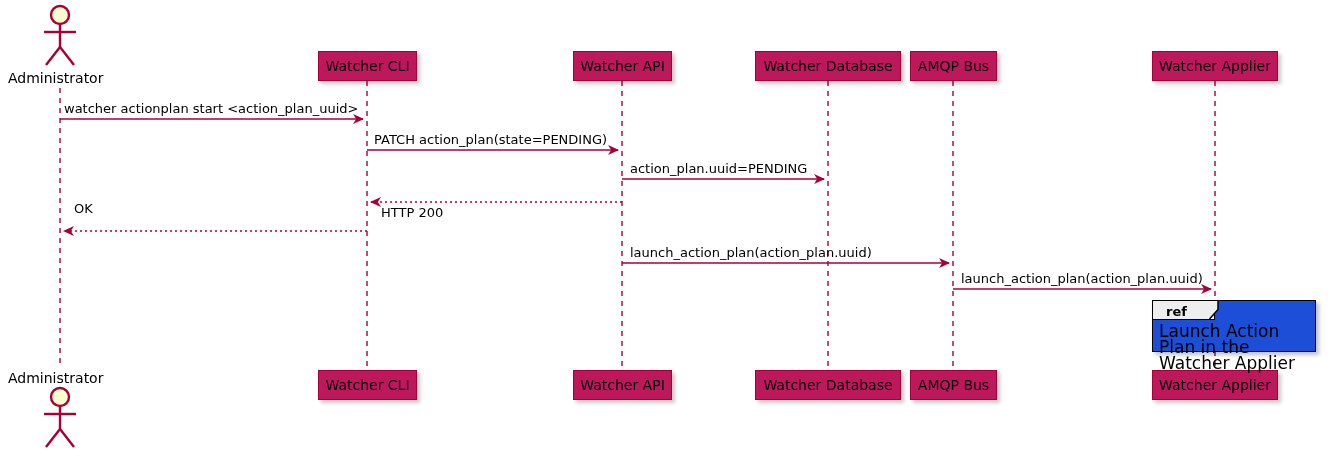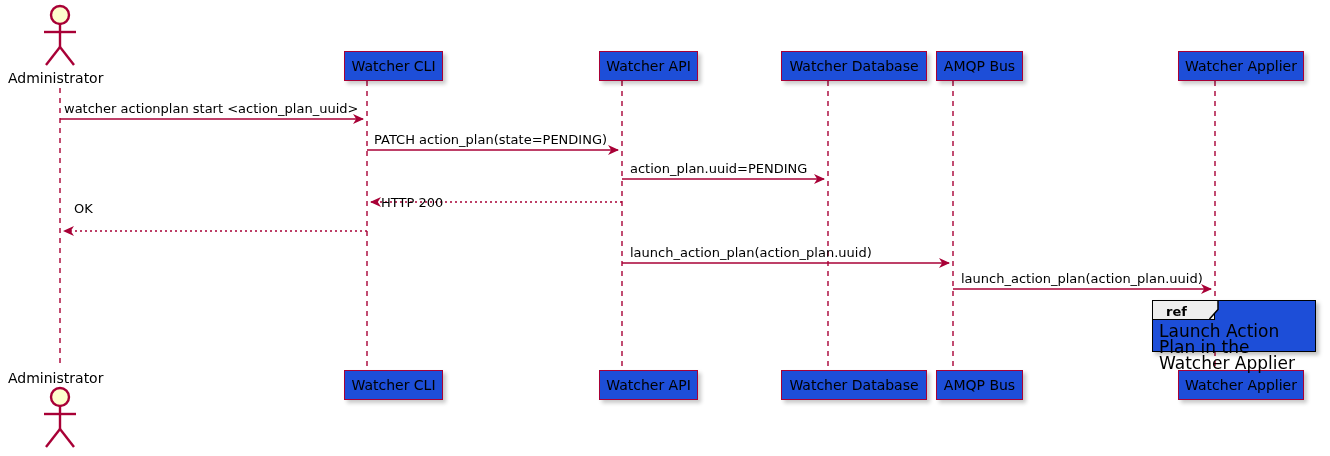--- a/index.html
+++ b/index.html
@@ -23,31 +23,30 @@
     position: absolute;
     top: 0;
     left: 0;
     width: 1330px;
     height: 456px;
   }
   
   .participant-box {
     position: absolute;
     box-sizing: border-box;
-    background: #1d4ed8;
+    background: #be185d;
     border: 1.5px solid #A80036;
     color: #000000;
     font-size: 14px;
     line-height: 1;
     display: flex;
     align-items: center;
     justify-content: center;
     white-space: nowrap;
     box-shadow: 3px 3px 4px rgba(0,0,0,0.22);
-    margin-left: 26px;
   }
   
   .actor-label {
     position: absolute;
     font-size: 14px;
     color: #000000;
     white-space: nowrap;
     line-height: 1;
   }
   
@@ -176,21 +175,21 @@
   <div class="participant-box" style="left:1152px;top:370px;width:126px;height:30px;">
     <span>Watcher Applier</span>
   </div>
 
   <div class="actor-label" style="left:8px;top:71px;">Administrator</div>
   <div class="actor-label" style="left:8px;top:371px;">Administrator</div>
 
   <div class="msg-label" style="left:374px;top:133px;">PATCH action_plan(state=PENDING)</div>
   <div class="msg-label" style="left:64px;top:102px;">watcher actionplan start &lt;action_plan_uuid&gt;</div>
   <div class="msg-label" style="left:630px;top:162px;">action_plan.uuid=PENDING</div>
-  <div class="msg-label" style="left:381px;top:196px;text-align:right;">HTTP 200</div>
+  <div class="msg-label" style="left:381px;top:206px;text-align:right;">HTTP 200</div>
   <div class="msg-label" style="left:74px;top:202px;">OK</div>
   <div class="msg-label" style="left:630px;top:246px;">launch_action_plan(action_plan.uuid)</div>
   <div class="msg-label" style="left:961px;top:272px;">launch_action_plan(action_plan.uuid)</div>
 
   <div class="ref-box" style="left:1152px;top:300px;width:164px;height:52px;">
     <div class="ref-tab" style="width:62px;"></div>
     <svg style="position:absolute;left:53px;top:0;width:12px;height:20px;overflow:visible;" viewBox="0 0 12 20">
       <path d="M0,0 L12,0 L12,8.5 L3.5,18 L0,18 Z" fill="#EEEEEE" stroke="none"></path>
       <path d="M12,0 L12,8.5 L3.5,18" fill="none" stroke="#000000" stroke-width="1.5"></path>
     </svg>

